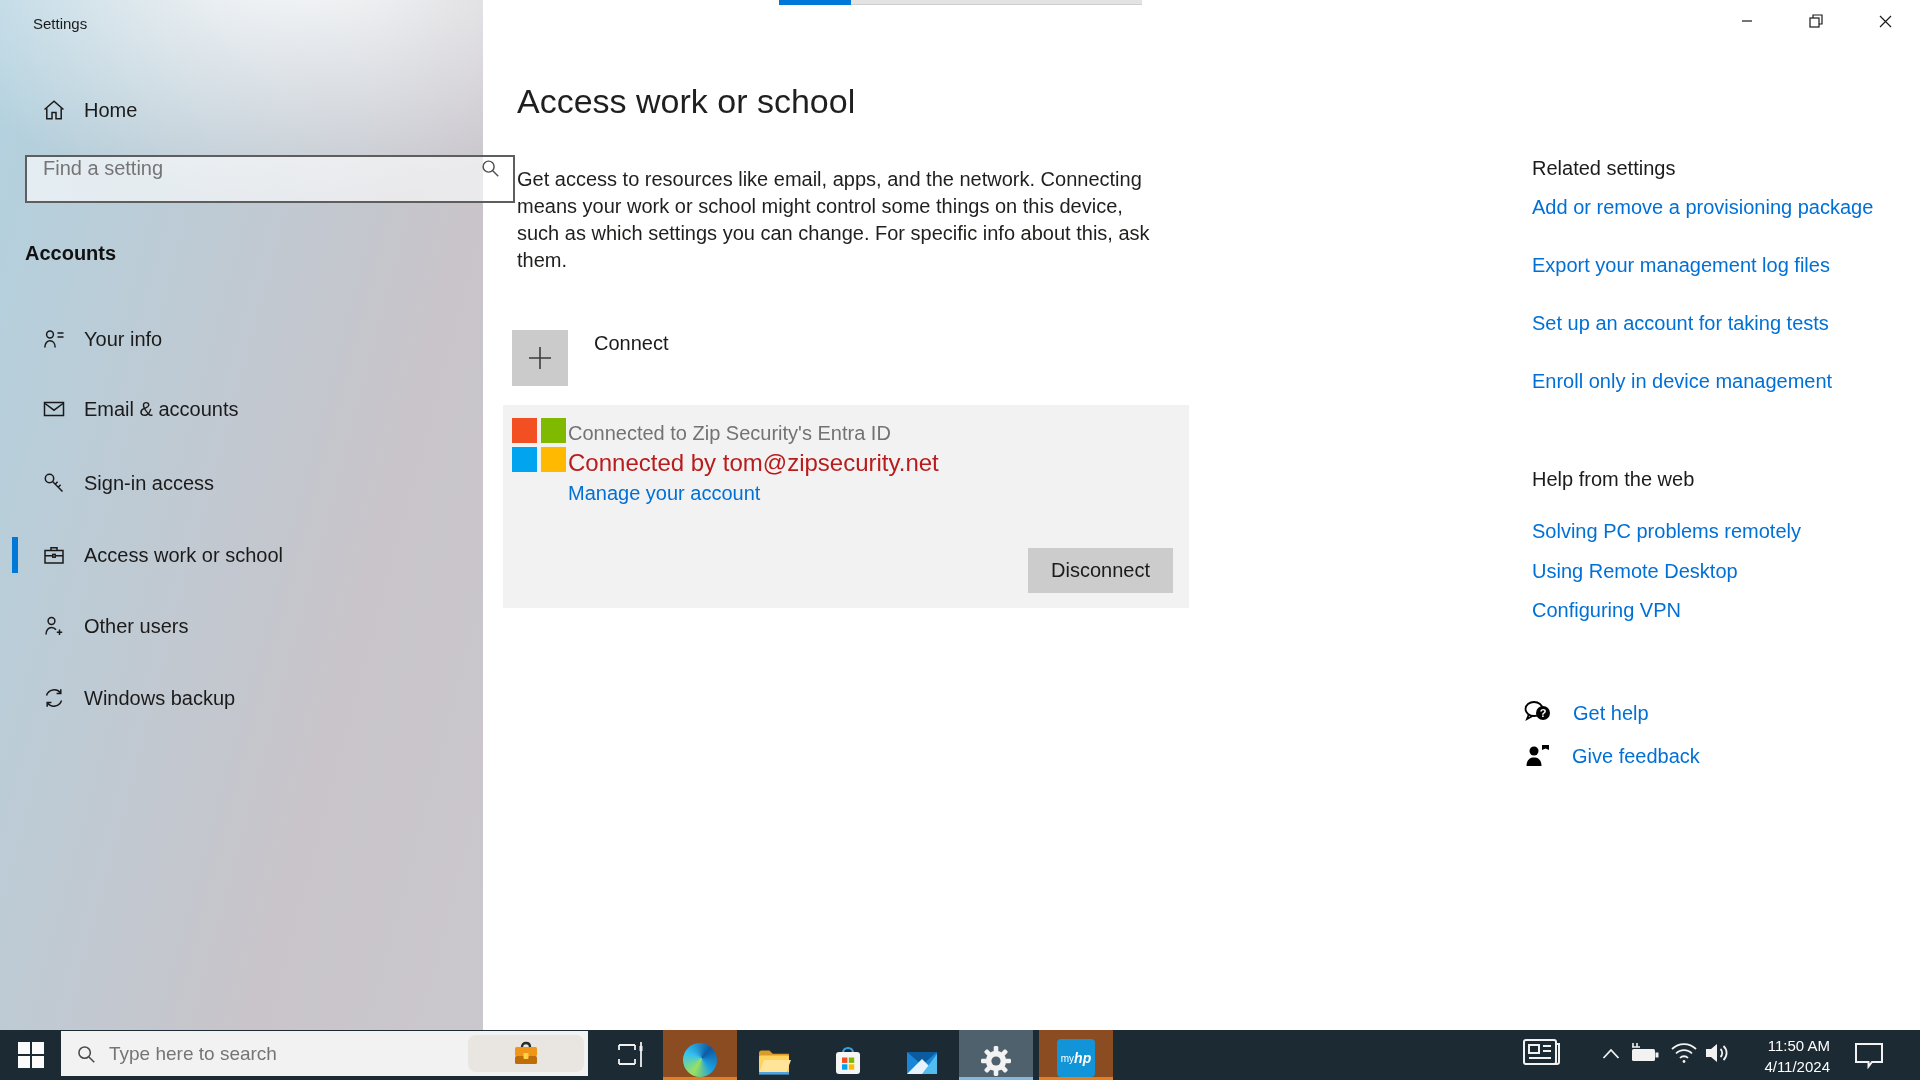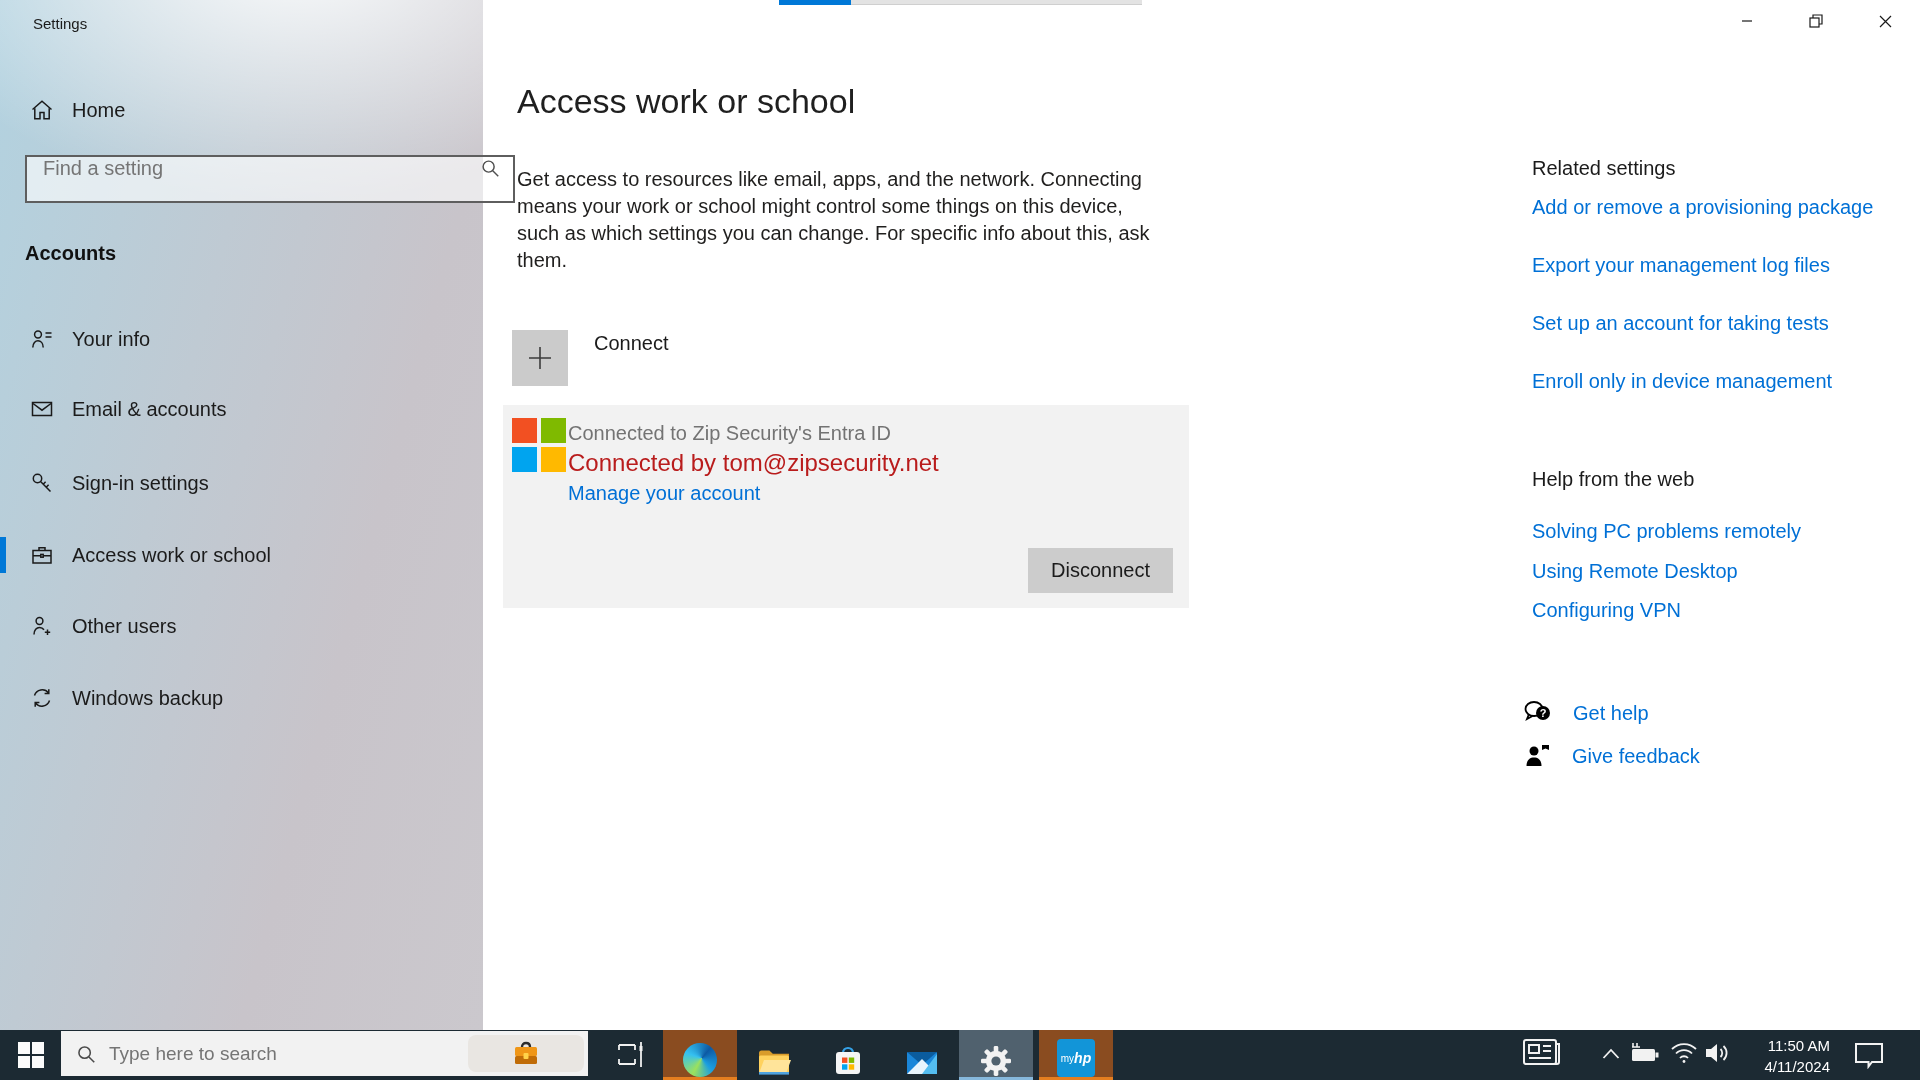--- a/index.html
+++ b/index.html
@@ -7,21 +7,21 @@
   .screen { position:relative; width:1920px; height:1080px; background:#ffffff; overflow:hidden; }
 
   
   .sidebar {
     position:absolute; left:0; top:0; width:483px; height:1030px;
     background:
       radial-gradient(ellipse 700px 420px at 62% -5%, rgba(255,255,255,.95), rgba(255,255,255,0) 60%),
       linear-gradient(105deg, #b2d2e0 0%, #bfcad3 38%, #c8c4ca 68%, #cbc8cd 100%);
   }
   .app-title { position:absolute; left:33px; top:15px; font-size:15px; color:#1a1a1a; }
-  .side-row { position:absolute; left:0; width:552px; height:44px; display:flex; align-items:center; cursor:default; }
+  .side-row { position:absolute; left:12px; width:552px; height:44px; display:flex; align-items:center; cursor:default; }
   .side-row .ic { position:absolute; left:30px; width:24px; height:24px; }
   .side-row .lbl { position:absolute; left:72px; font-size:20px; color:#1b1b1b; white-space:nowrap; }
   .accent-bar { position:absolute; left:0; top:4px; width:6px; height:36px; background:#0078d7; }
   .section-hdr { position:absolute; left:25px; top:242px; font-size:20px; font-weight:bold; color:#111; }
   .side-search { position:absolute; left:25px; top:155px; width:490px; height:48px;
     background:rgba(255,255,255,.62); border:2px solid #5e5e5e; display:flex; align-items:flex-start; }
   .side-search input { flex:1; border:none; outline:none; background:transparent;
     font-size:20px; color:#3a3a3a; padding-left:16px; font-family:"Liberation Sans",sans-serif; }
   .side-search .mag { width:22px; height:22px; margin-right:12px; flex:0 0 auto; }
 
@@ -132,21 +132,21 @@
       <span class="lbl">Email &amp; accounts</span>
     </div>
 
     <div class="side-row" style="top:461px;">
       <span class="ic">
         <svg viewBox="0 0 24 24" fill="none" stroke="#1a1a1a" stroke-width="1.5">
           <circle cx="7.5" cy="7.5" r="4.2"></circle>
             <path d="M10.8 10.8 L20.5 20.5 M16.2 16.2 l2.4-2.4 M13.2 13.2 l2.4-2.4"></path>
         </svg>
       </span>
-      <span class="lbl">Sign-in settings</span>
+      <span class="lbl">Sign-in access</span>
     </div>
 
     <div class="side-row" style="top:533px;">
       <span class="accent-bar"></span>
       <span class="ic">
         <svg viewBox="0 0 24 24" fill="none" stroke="#1a1a1a" stroke-width="1.5">
           <rect x="3" y="7.5" width="18" height="12.5"></rect>
             <path d="M9 7.5 V4.8 h6 v2.7 M3 12.8 L10.8 12.8 M13.2 12.8 L21 12.8"></path>
           <rect x="10.8" y="11.4" width="2.4" height="2.8"></rect>
         </svg>

